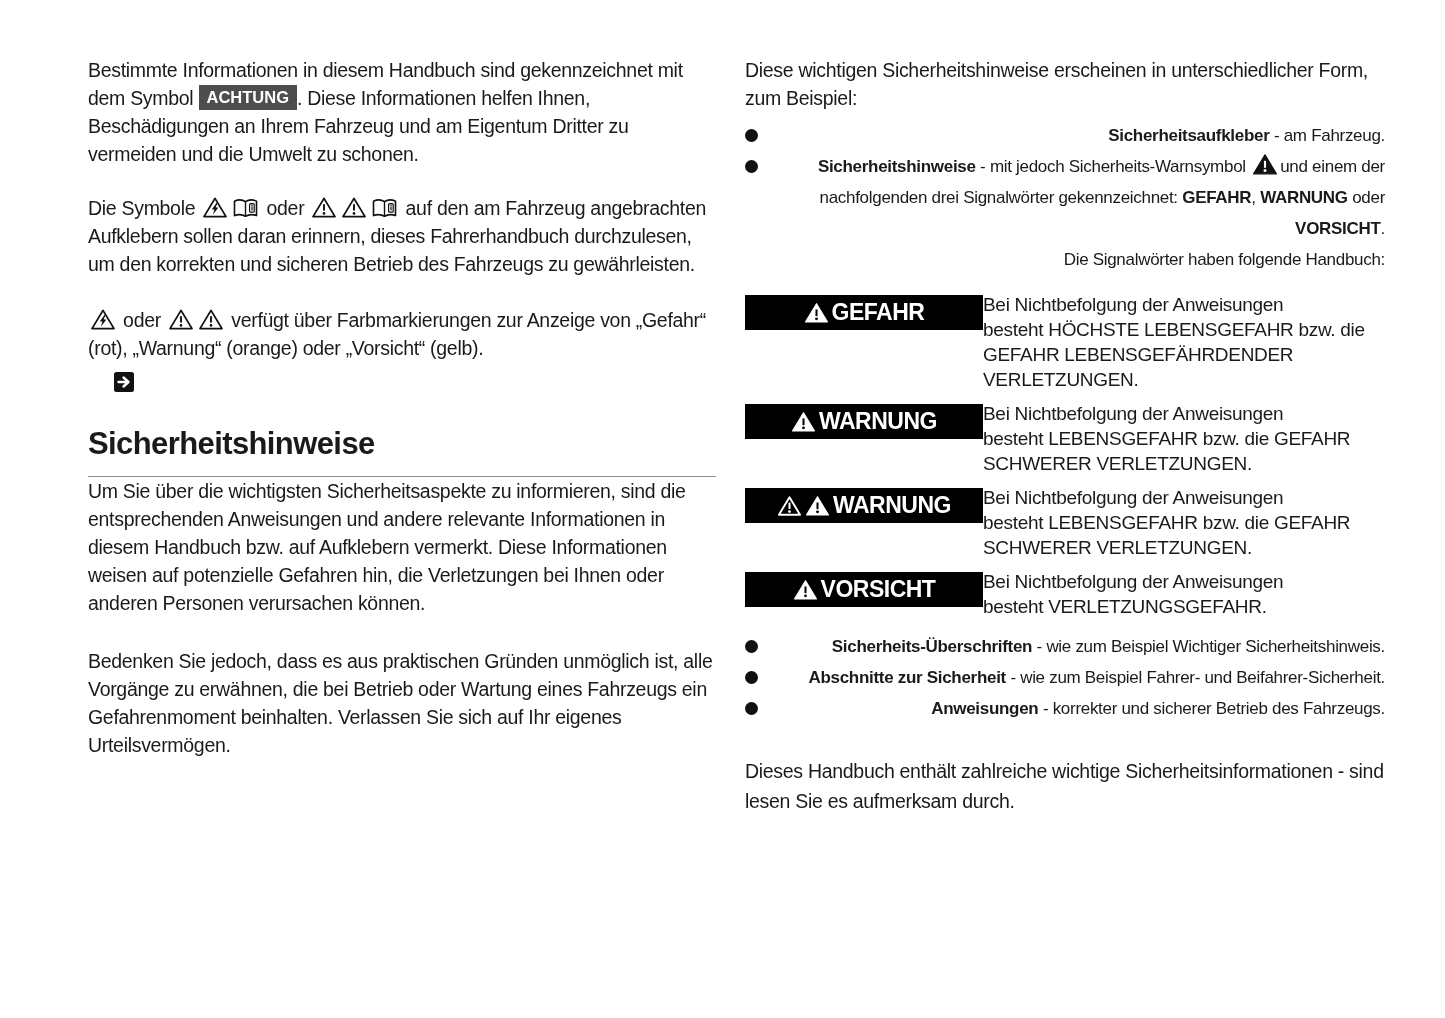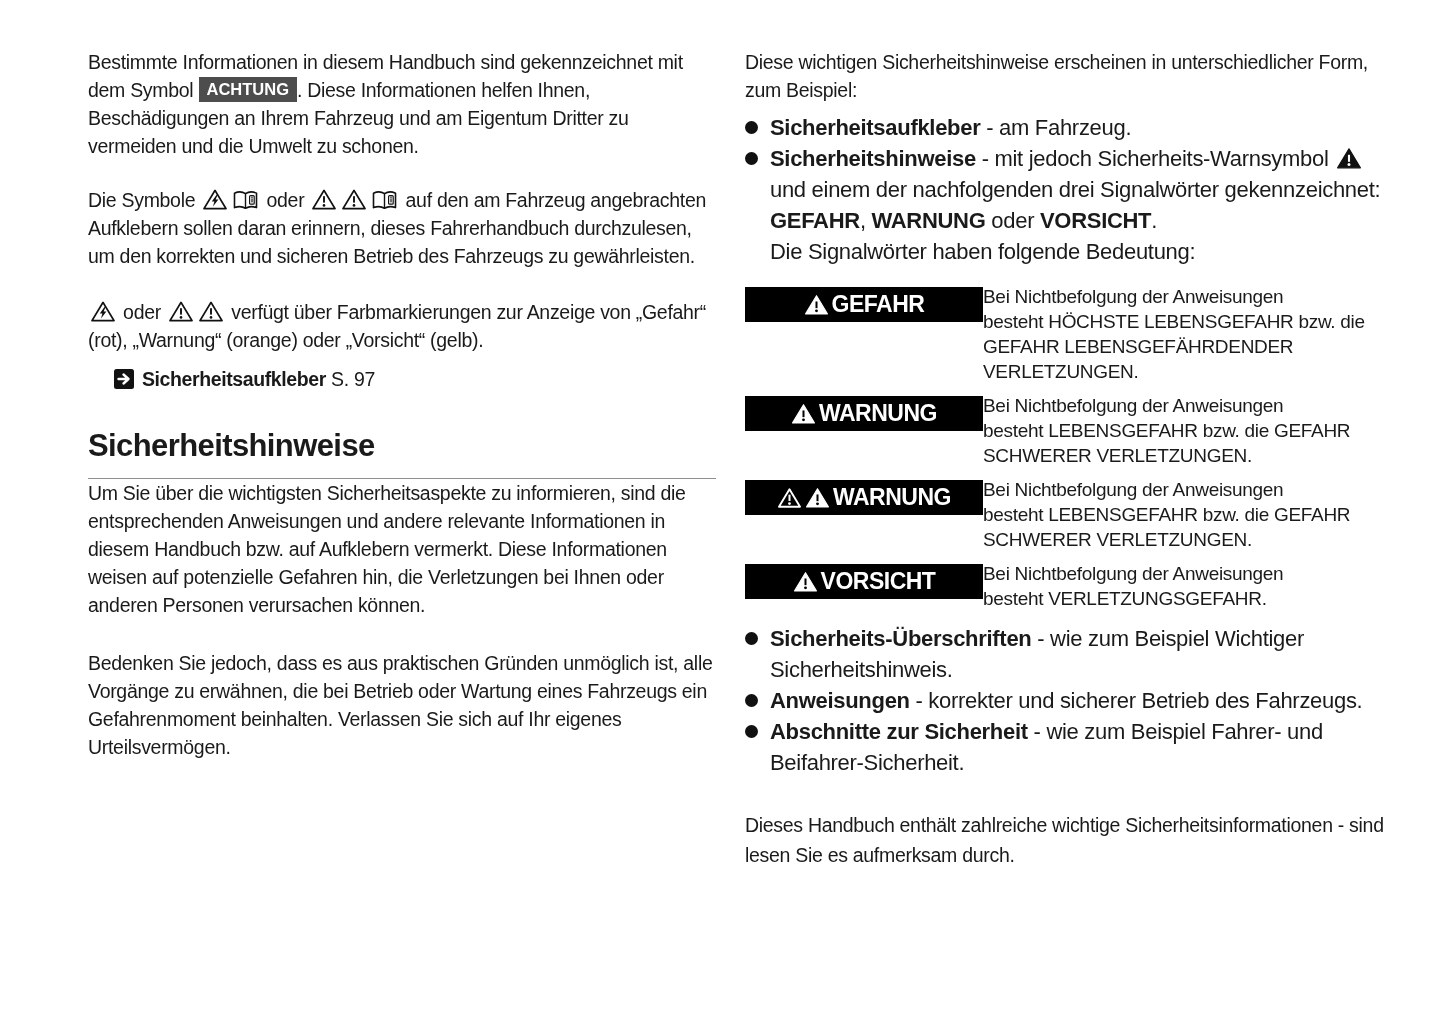--- a/index.html
+++ b/index.html
@@ -4,21 +4,21 @@
 <style>
   * { margin:0; padding:0; box-sizing:border-box; }
   html,body { width:1445px; height:1018px; background:#ffffff; }
   body {
     font-family:"Liberation Sans", sans-serif;
     color:#1a1a1a;
     position:relative;
     overflow:hidden;
   }
   .page {
-    position:absolute; top:48px; left:88px;
+    position:absolute; top:56px; left:88px;
     display:flex; gap:29px;
   }
   .col-left  { width:628px; }
   .col-right { width:640px; }
 
   p, .para {
     font-size:19.5px; line-height:28px; letter-spacing:-0.3px;
   }
 
   
@@ -52,21 +52,21 @@
     border-bottom:1px solid #8f8f8f;
   }
   .p4 { margin-top:26px; margin-bottom:30px; }
   .p5 { margin-bottom:30px; }
 
   
   .intro { margin-bottom:8px; }
   ul.bullets { list-style:none; }
   ul.bullets li {
     position:relative; padding-left:25px;
-    font-size:22px; line-height:31px; letter-spacing:-0.3px;
+    font-size:17px; line-height:31px; letter-spacing:-0.3px;text-align:right;
   }
   ul.bullets li .dot {
     position:absolute; left:0; top:9px;
     width:13px; height:13px; border-radius:50%; background:#111;
   }
   .bullets-1 { margin-bottom:20px; }
   .bullets-2 { margin-top:10px; margin-bottom:32px; }
 
   .signal-table { display:block; }
   .signal-row { display:flex; align-items:flex-start; margin-bottom:12px; }
@@ -155,39 +155,38 @@
             <use href="#tri-excl-outline-black"></use>
           </svg></span><span> verfügt über Farbmarkierungen zur Anzeige von „Gefahr“ (rot), „Warnung“ (orange) oder „Vorsicht“ (gelb).</span></p>
 
     <div class="ref-line">
       <span class="jump-icon">
           <svg width="20" height="20" viewBox="0 0 20 20">
             <rect x="0" y="0" width="20" height="20" rx="2.5" fill="#111"></rect>
             <path d="M4.5 10 H13.5 M9.5 5.5 L14.5 10 L9.5 14.5" fill="none" stroke="#fff" stroke-width="2.4" stroke-linecap="round" stroke-linejoin="round"></path>
           </svg>
         </span>
-      <span><b>Sicherheitsaufkleber</b> <span>S. 97</span></span>
     </div>
 
     <h1 class="section-heading">Sicherheitshinweise</h1>
 
     <p class="p5">Um Sie über die wichtigsten Sicherheitsaspekte zu informieren, sind die entsprechenden Anweisungen und andere relevante Informationen in diesem Handbuch bzw. auf Aufklebern vermerkt. Diese Informationen weisen auf potenzielle Gefahren hin, die Verletzungen bei Ihnen oder anderen Personen verursachen können.</p>
     <p class="p6">Bedenken Sie jedoch, dass es aus praktischen Gründen unmöglich ist, alle Vorgänge zu erwähnen, die bei Betrieb oder Wartung eines Fahrzeugs ein Gefahrenmoment beinhalten. Verlassen Sie sich auf Ihr eigenes Urteilsvermögen.</p>
 
   </div>
 
   <div class="col-right">
 
     <p class="intro">Diese wichtigen Sicherheitshinweise erscheinen in unterschiedlicher Form, zum Beispiel:</p>
 
     <ul class="bullets bullets-1">
       <li><span class="dot"></span><b>Sicherheitsaufkleber</b><span> - am Fahrzeug.</span></li>
       <li><span class="dot"></span><b>Sicherheitshinweise</b><span> - mit jedoch Sicherheits-Warnsymbol </span><span class="inline-icon"><svg width="26" height="23" viewBox="0 0 26 23">
               <use href="#tri-excl-filled-black"></use>
-            </svg></span><span>und einem der nachfolgenden drei Signalwörter gekennzeichnet: </span><b>GEFAHR</b><span>, </span><b>WARNUNG</b><span> oder </span><b>VORSICHT</b><span>. </span><br><span>Die Signalwörter haben folgende Bedeutung:</span></li>
+            </svg></span><span>und einem der nachfolgenden drei Signalwörter gekennzeichnet: </span><b>GEFAHR</b><span>, </span><b>WARNUNG</b><span> oder </span><b>VORSICHT</b><span>. </span><br><span>Die Signalwörter haben folgende Handbuch:</span></li>
     </ul>
 
     <div class="signal-table">
       <div class="signal-row">
         <div class="signal-box">
 
           <svg class="tri-filled" width="25" height="22" viewBox="0 0 26 23">
               <use href="#tri-excl-filled-white"></use>
             </svg>
           <span class="lbl">GEFAHR</span>
@@ -234,20 +233,20 @@
             </svg>
           <span class="lbl">VORSICHT</span>
         </div>
         <div class="signal-desc desc">Bei Nichtbefolgung der Anweisungen
 besteht VERLETZUNGSGEFAHR.</div>
       </div>
     </div>
 
     <ul class="bullets bullets-2">
       <li><span class="dot"></span><b>Sicherheits-Überschriften</b><span> - wie zum Beispiel Wichtiger Sicherheitshinweis.</span></li>
+      <li><span class="dot"></span><b>Abschnitte zur Sicherheit</b><span> - wie zum Beispiel Fahrer- und Beifahrer-Sicherheit.</span></li>
       <li><span class="dot"></span><b>Anweisungen</b><span> - korrekter und sicherer Betrieb des Fahrzeugs.</span></li>
-      <li><span class="dot"></span><b>Abschnitte zur Sicherheit</b><span> - wie zum Beispiel Fahrer- und Beifahrer-Sicherheit.</span></li>
     </ul>
 
     <p class="outro">Dieses Handbuch enthält zahlreiche wichtige Sicherheitsinformationen - sind lesen Sie es aufmerksam durch.</p>
 
   </div>
 </div>
 
 </body></html>

